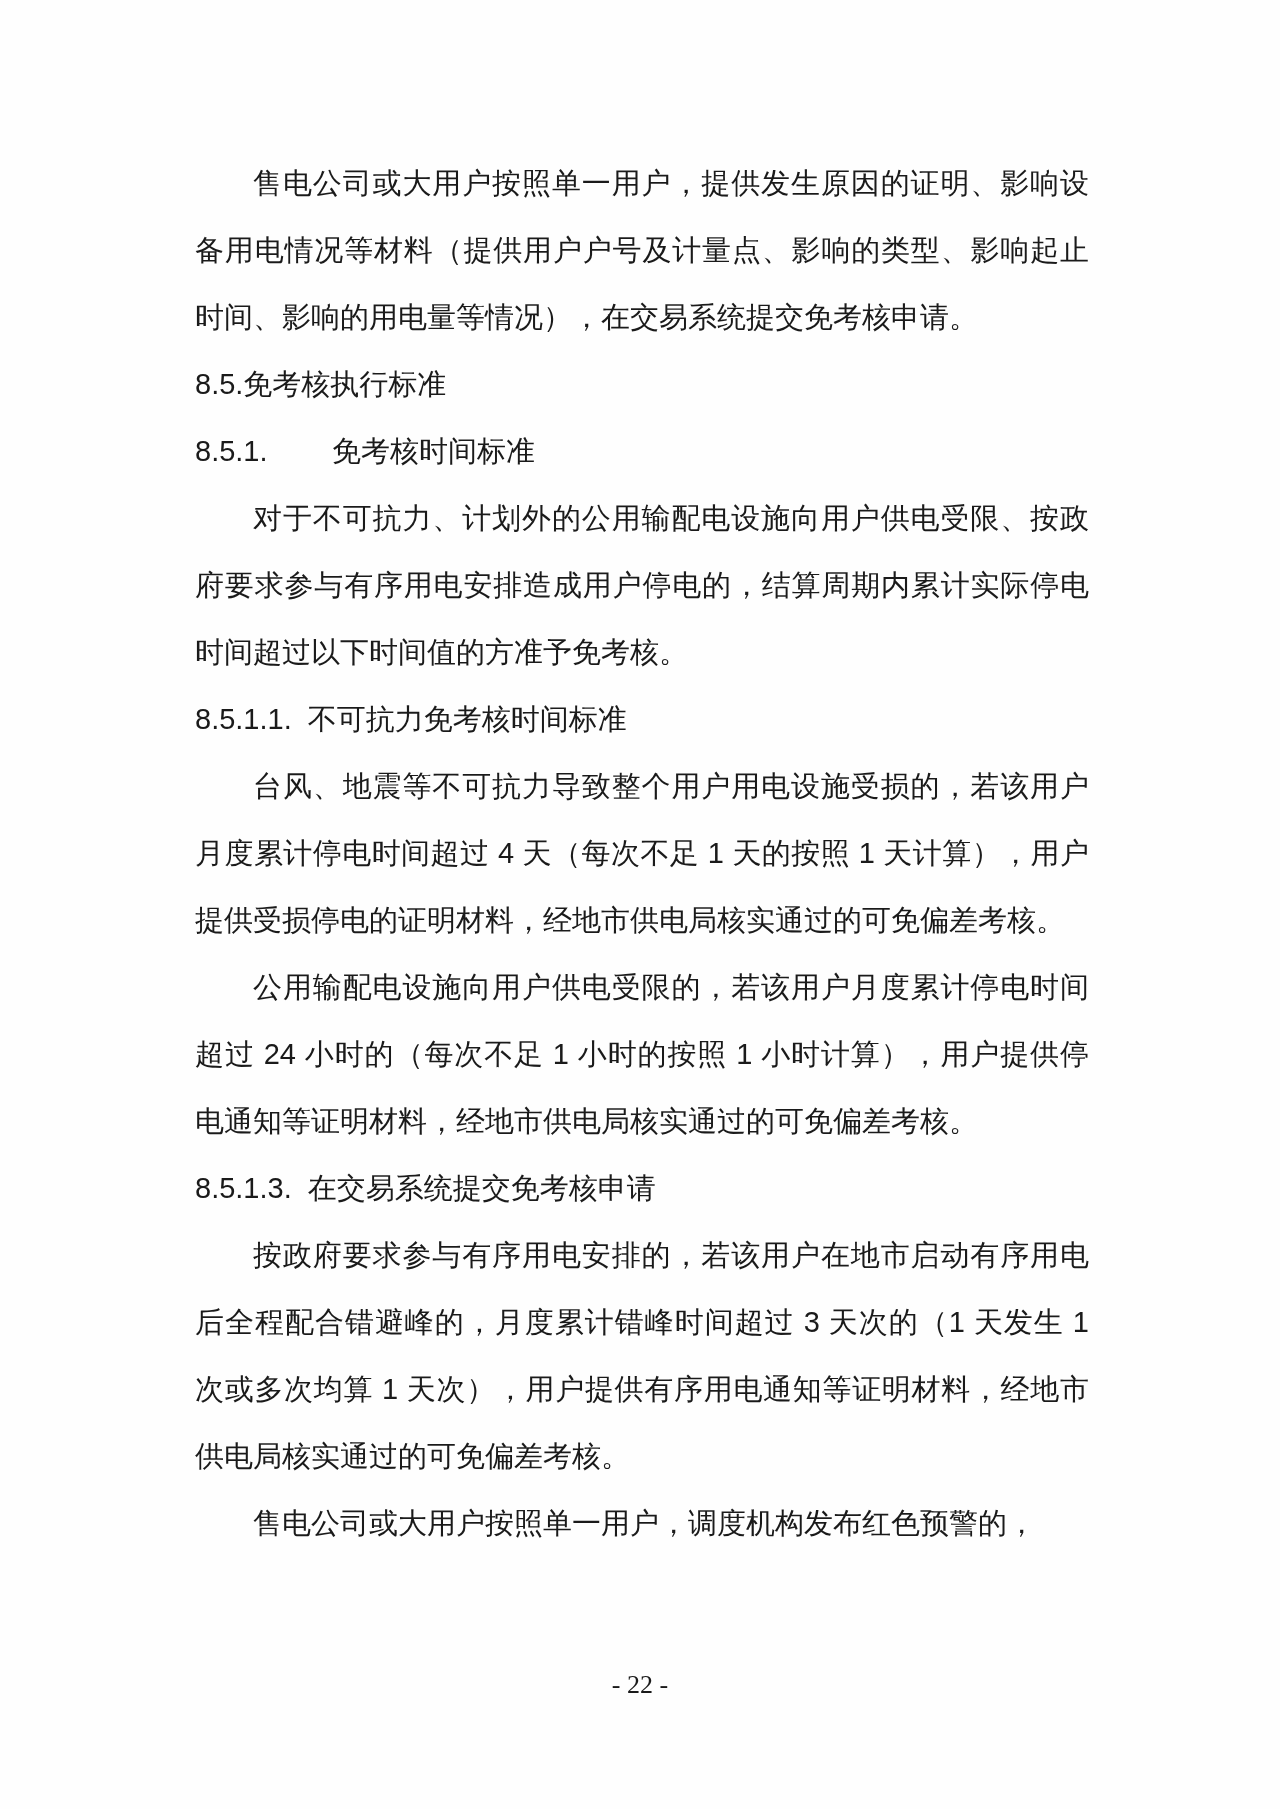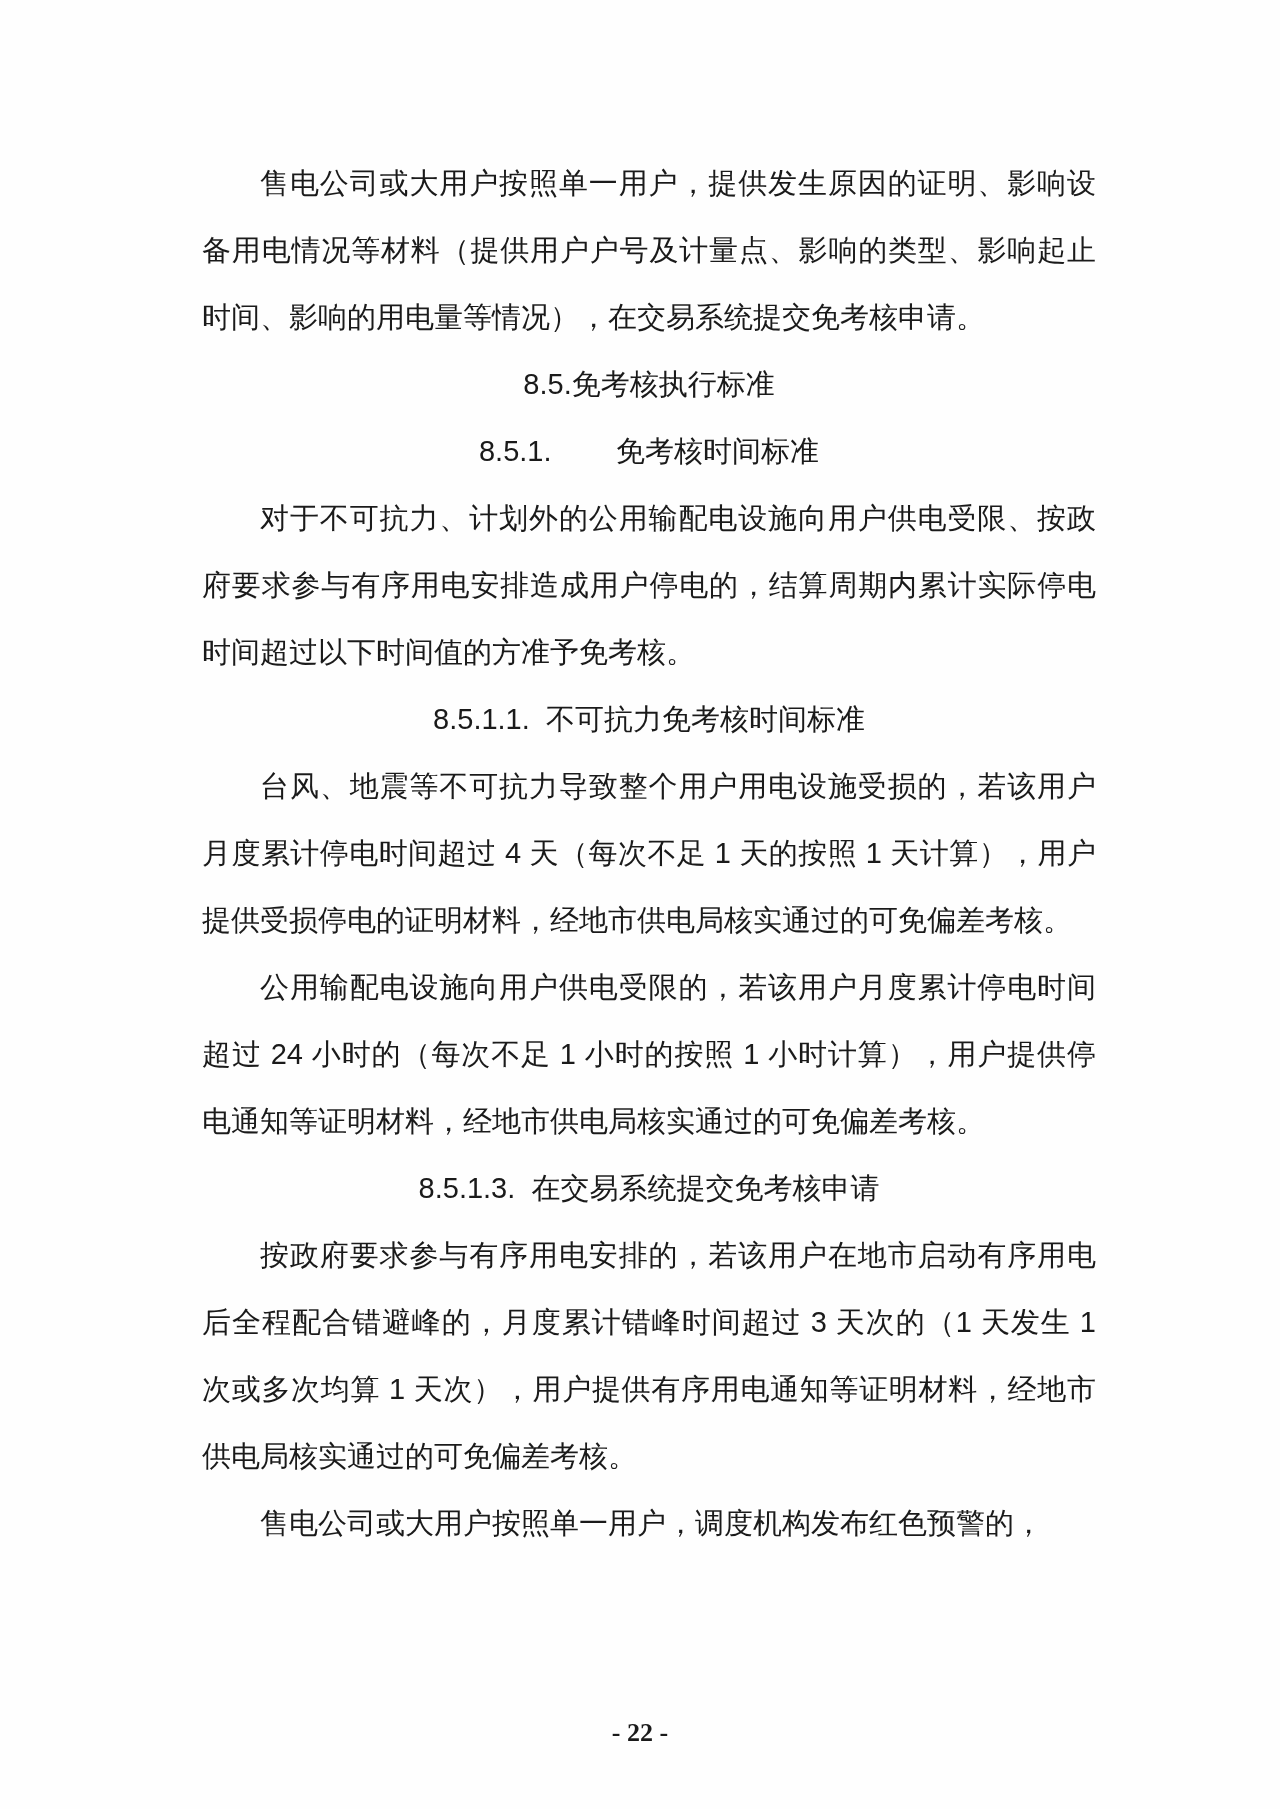--- a/index.html
+++ b/index.html
@@ -13,50 +13,49 @@
     height: 1809px;
     margin: 0 auto;
     background: #fefefe;
     color: #1a1a1a;
     font-family: "Liberation Sans", sans-serif;
     overflow: hidden;
   }
   .content {
     position: absolute;
     top: 150px;
-    left: 202px;
+    left: 195px;
     width: 894px;
   }
   .block {
     font-size: 29px;
     line-height: 67px;
     margin: 0;
     padding: 0;
   }
   .paragraph {
     text-align: justify;
     text-justify: inter-character;
     text-indent: 2em;
   }
   .heading {
-    text-align: center;
+    text-align: left;
     text-indent: 0;
     white-space: pre;
   }
   .footer {
     position: absolute;
-    top: 1716px;
+    top: 1668px;
     left: 0;
     width: 100%;
     text-align: center;
     font-family: "Liberation Serif", serif;
     font-size: 26px;
     line-height: 34px;
     color: #1a1a1a;
-    font-weight: bold;
   }
 </style>
 </head>
 <body>
 
 <div class="page">
   <div class="content">
     <p class="block paragraph">售电公司或大用户按照单一用户，提供发生原因的证明、影响设备用电情况等材料（提供用户户号及计量点、影响的类型、影响起止时间、影响的用电量等情况），在交易系统提交免考核申请。</p>
     <p class="block heading">8.5.免考核执行标准</p>
     <p class="block heading">8.5.1.        免考核时间标准</p>

